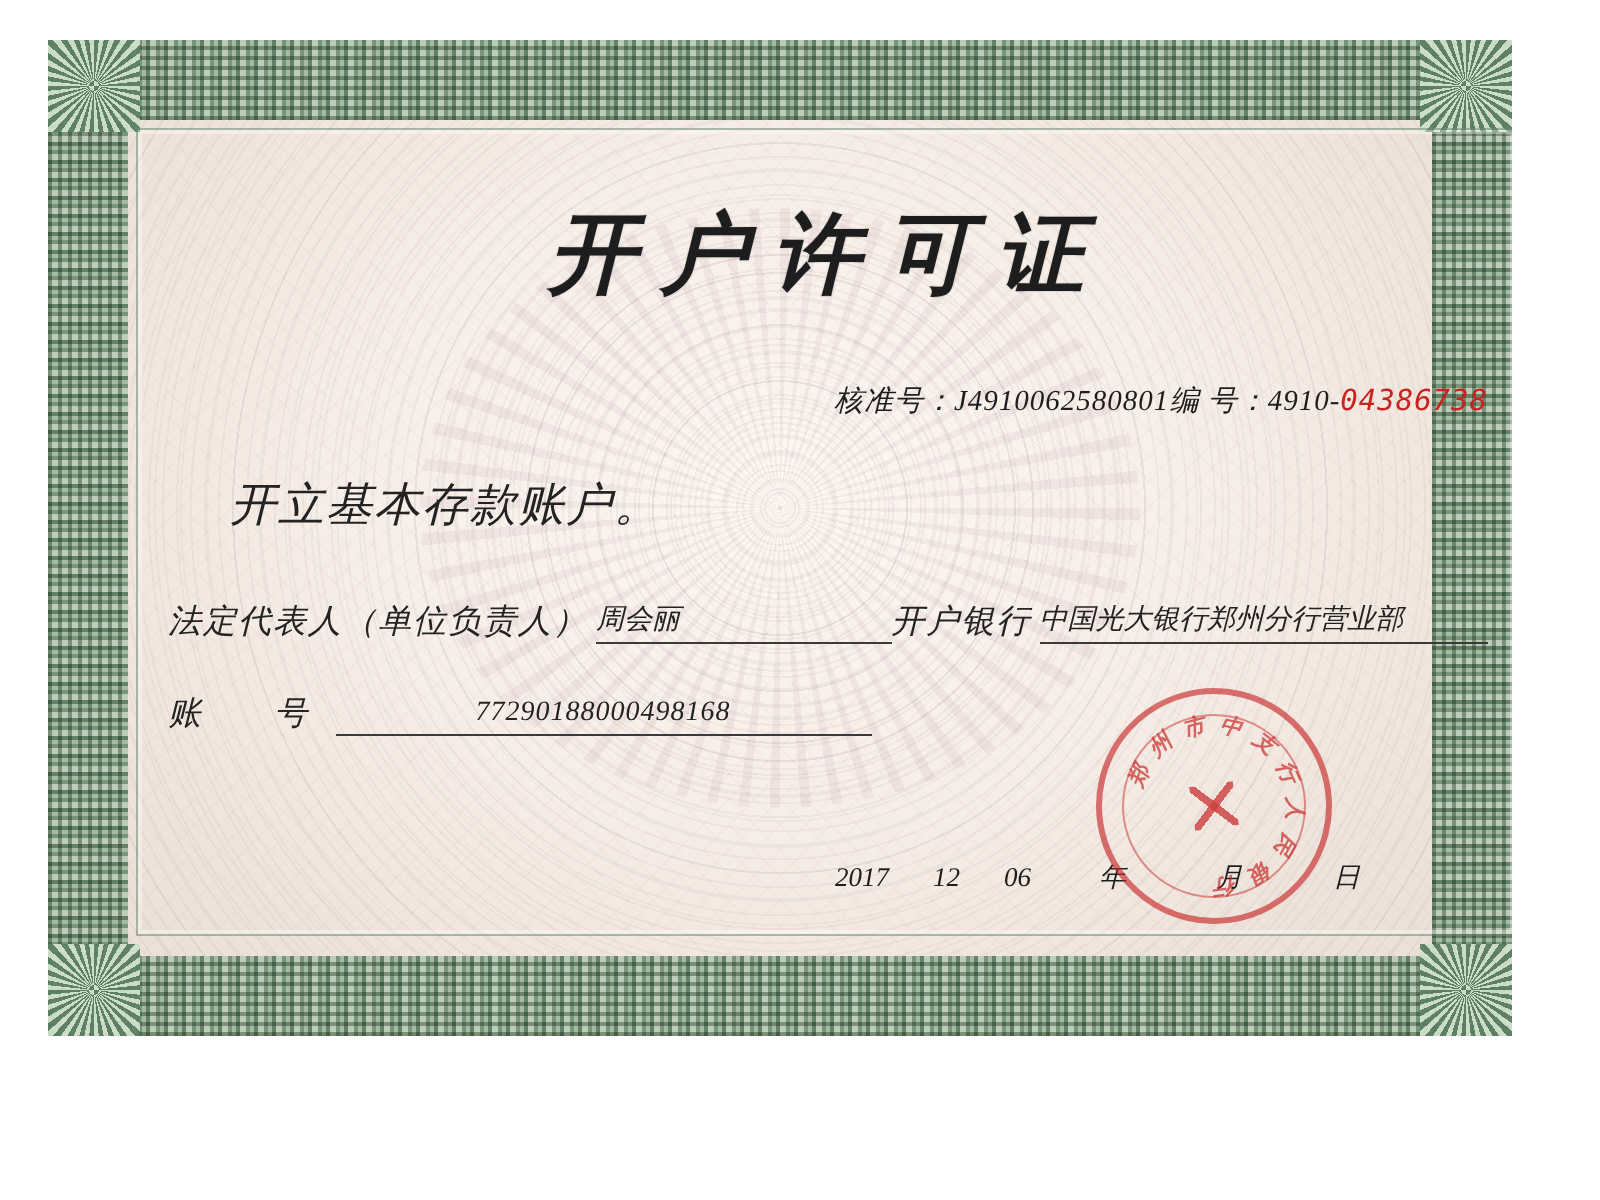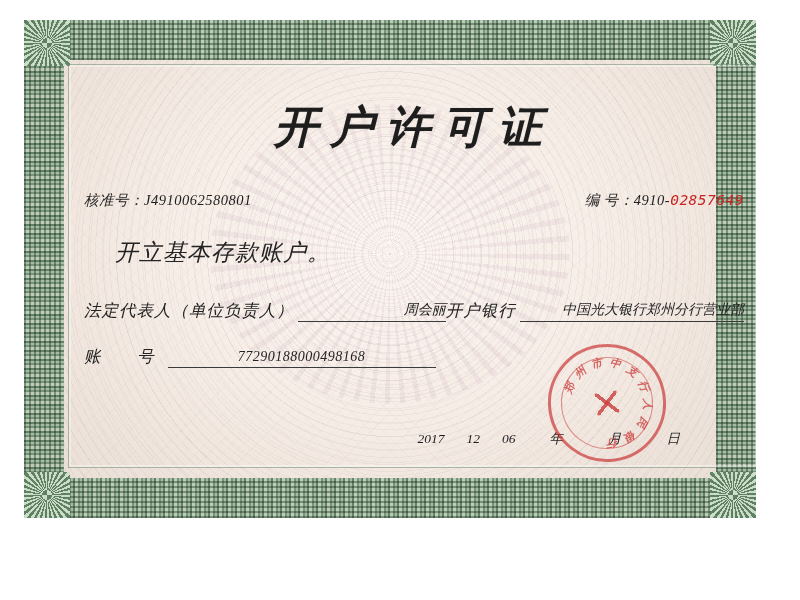--- a/index.html
+++ b/index.html
@@ -144,21 +144,21 @@
     font-size: 44px;
     font-weight: 700;
     letter-spacing: 12px;
     color: #1d1d1d;
     margin-top: 22px;
     text-shadow: 0 0 1px rgba(0,0,0,0.25);
   }
 
   .row-nums {
     display: flex;
-    justify-content: space-between;
+    justify-content: flex-end;
     align-items: baseline;
     margin-top: 34px;
     font-size: 14.5px;
     font-family: "Liberation Serif", serif;
   }
   .approve-no { letter-spacing: .5px; color: #1e1e1e; }
   .serial-wrap { color: #1e1e1e; letter-spacing: .5px; }
   .serial-red { color: #c8231f; font-family: "DejaVu Sans Mono", monospace; font-size: 14.5px; letter-spacing: .5px; }
 
   .para {
@@ -198,21 +198,21 @@
     align-items: flex-end;
     margin-top: 30px;
     font-size: 16.5px;
     letter-spacing: 1px;
     white-space: nowrap;
   }
   .field-label { flex: 0 0 auto; }
   .field-value {
     border-bottom: 1px solid #3a3a3a;
     font-size: 14px;
-    text-align: right;
+    text-align: left;
     padding-bottom: 2px;
     margin-left: 4px;
     letter-spacing: 0;
   }
   .v-legal { width: 150px; }
   .v-bank  { width: 228px; }
   .spacer  { flex: 1 1 auto; }
 
   .row-account {
     display: flex;
@@ -330,21 +330,21 @@
 
     <div class="content">
 
       <div class="title">开户许可证</div>
 
       <div class="row-nums">
         <div class="approve-no">
           <span>核准号：</span><span>J4910062580801</span>
         </div>
         <div class="serial-wrap">
-          <span>编 号：</span><span>4910-</span><span class="serial-red">02857649</span>
+          <span>编 号：</span><span>4910-</span><span class="serial-red">04386738</span>
         </div>
       </div>
 
       <div class="para">
         <div class="p-line2">开立基本存款账户。</div>
       </div>
 
       <div class="row-fields">
         <span class="field-label">法定代表人（单位负责人）</span>
         <span class="field-value v-legal">周会丽</span>

